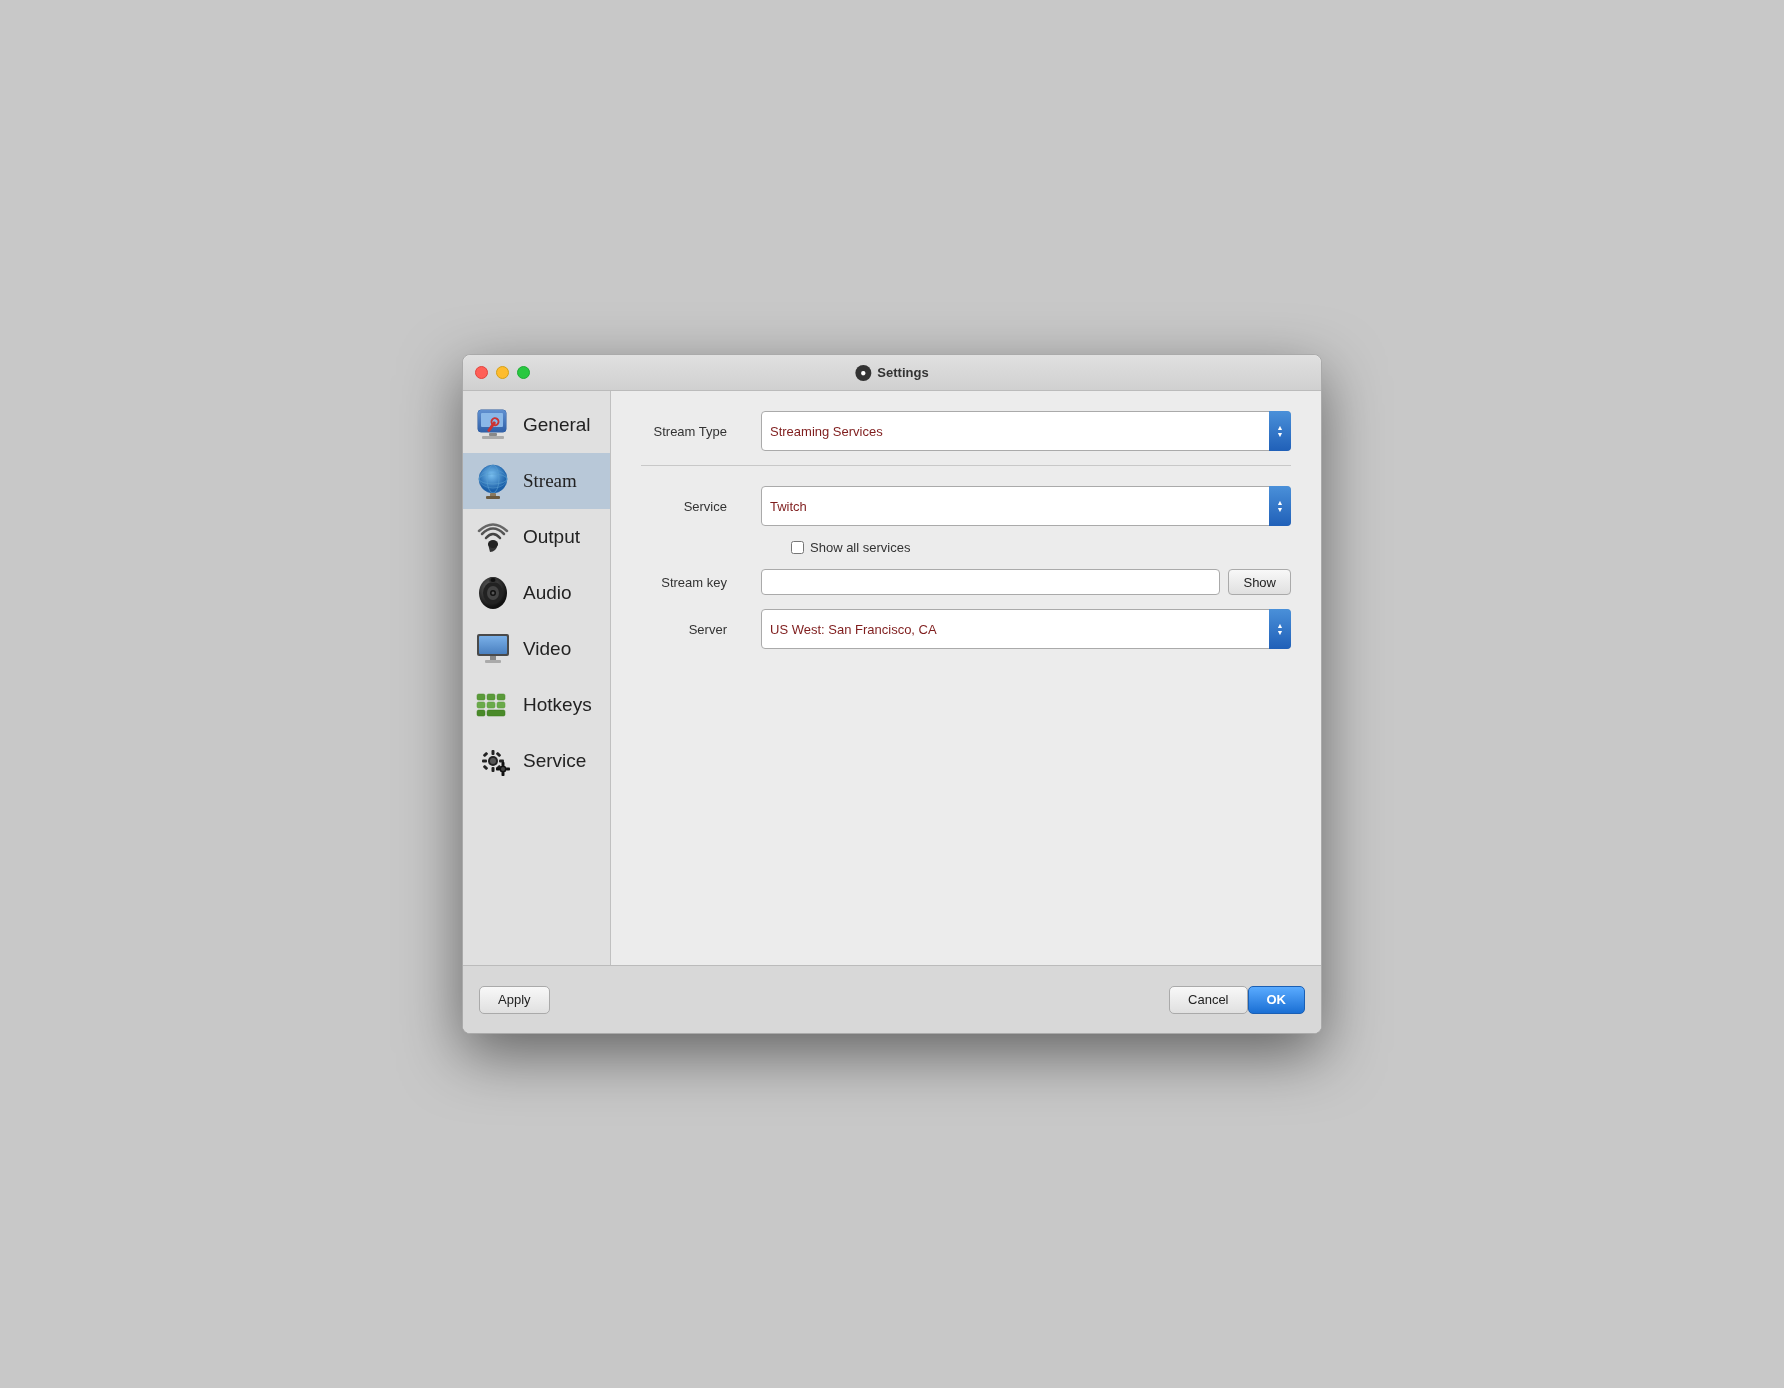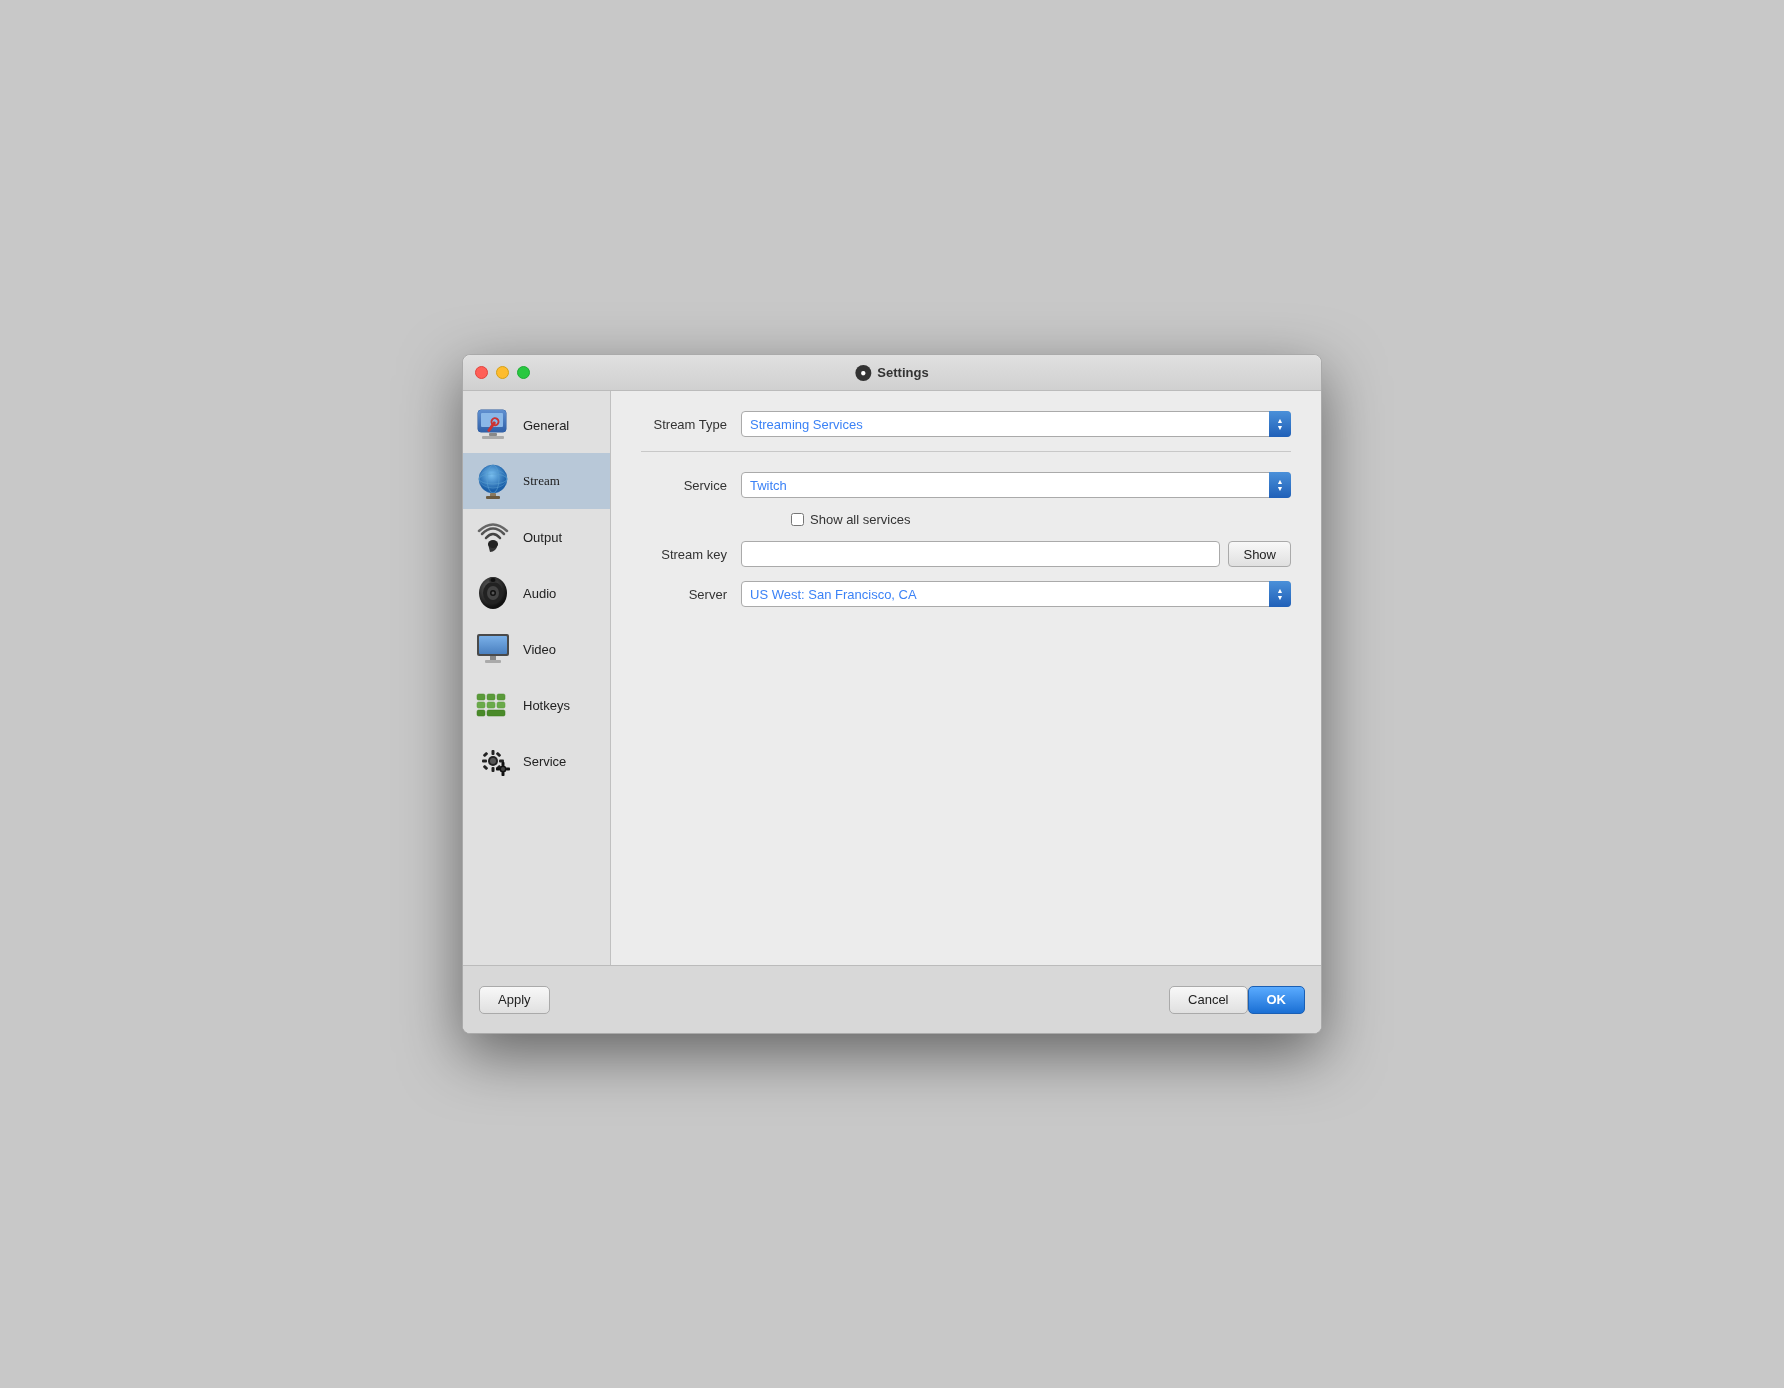--- a/index.html
+++ b/index.html
@@ -110,35 +110,36 @@
     .sidebar-item-icon {
       width: 40px;
       height: 40px;
       display: flex;
       align-items: center;
       justify-content: center;
       flex-shrink: 0;
     }
 
     .sidebar-item-label {
-      font-size: 13px;
+      font-size: 19px;
       color: #222;
     }
 
     .main-content {
       flex: 1;
       padding: 20px 30px;
       background: #ececec;
       overflow-y: auto;
     }
 
     .form-row {
       display: flex;
       align-items: center;
       margin-bottom: 14px;
+      gap: 20px;
     }
 
     .form-label {
       width: 100px;
       text-align: right;
       padding-right: 14px;
       font-size: 13px;
       color: #333;
       flex-shrink: 0;
     }
@@ -157,23 +158,23 @@
 
     select {
       width: 100%;
       appearance: none;
       -webkit-appearance: none;
       background: white;
       border: 1px solid #aaa;
       border-radius: 4px;
       padding: 4px 28px 4px 8px;
       font-size: 13px;
-      color: #3b82f6;
+      color: #7f1d1d;
       cursor: pointer;
-      height: 26px;
+      height: 40px;
     }
 
     .select-arrows {
       position: absolute;
       right: 0;
       top: 0;
       bottom: 0;
       width: 22px;
       background: linear-gradient(to bottom, #4a90d9, #2060b8);
       border-radius: 0 4px 4px 0;

